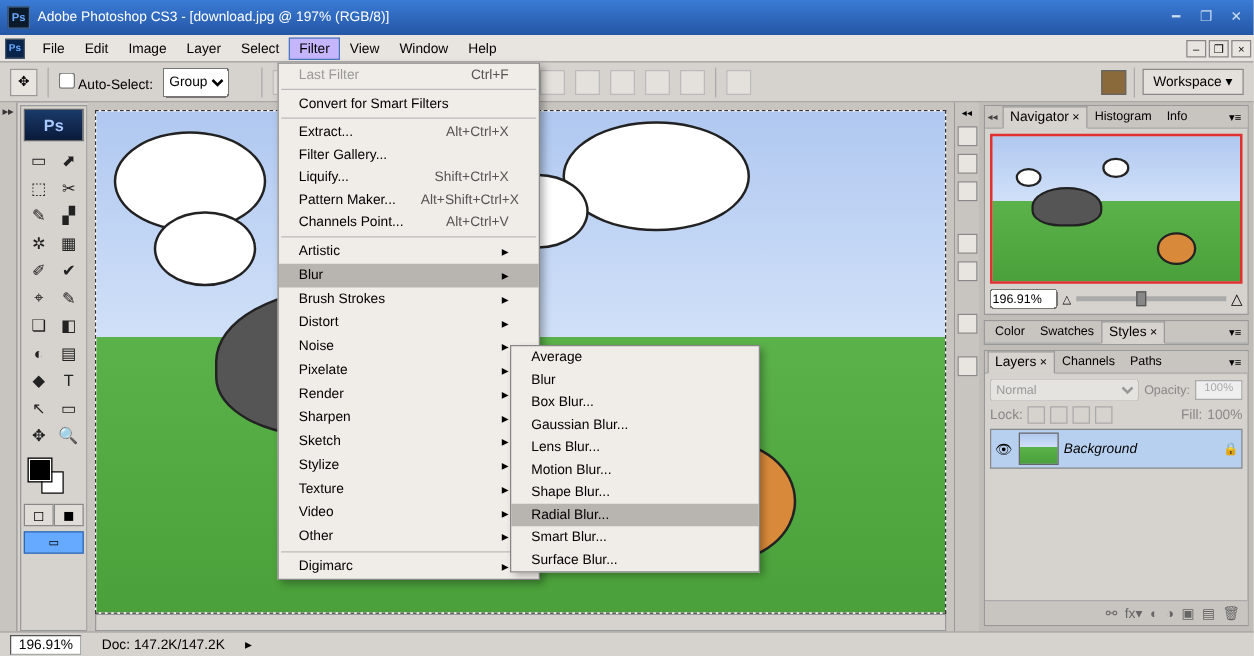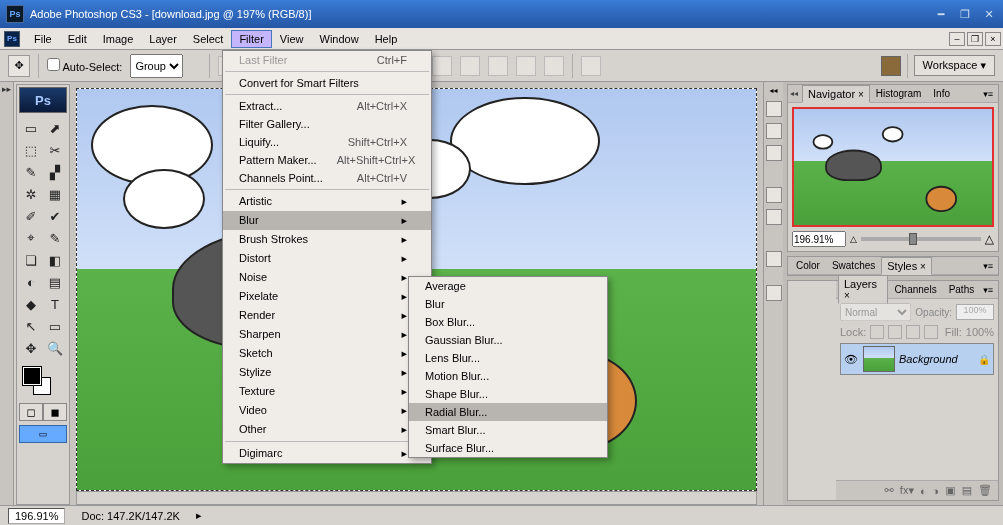--- a/index.html
+++ b/index.html
@@ -294,21 +294,21 @@
 
       <div class="panel">
         <div class="phead">
           <span class="ptab">Color</span>
           <span class="ptab">Swatches</span>
           <span class="ptab act"><span>Styles</span> ×</span>
           <span class="pmin">▾≡</span>
         </div>
       </div>
 
-      <div class="panel" style="flex:1; display:flex; flex-direction:column;padding-left:48px;">
+      <div class="panel" style="flex:1; display:flex; flex-direction:column;">
         <div class="phead">
           <span class="ptab act"><span>Layers</span> ×</span>
           <span class="ptab">Channels</span>
           <span class="ptab">Paths</span>
           <span class="pmin">▾≡</span>
         </div>
         <div class="layer-body" style="flex:1;">
           <div class="lrow1">
             <select disabled=""><option>Normal</option></select>
             <span class="op">Opacity:</span>

